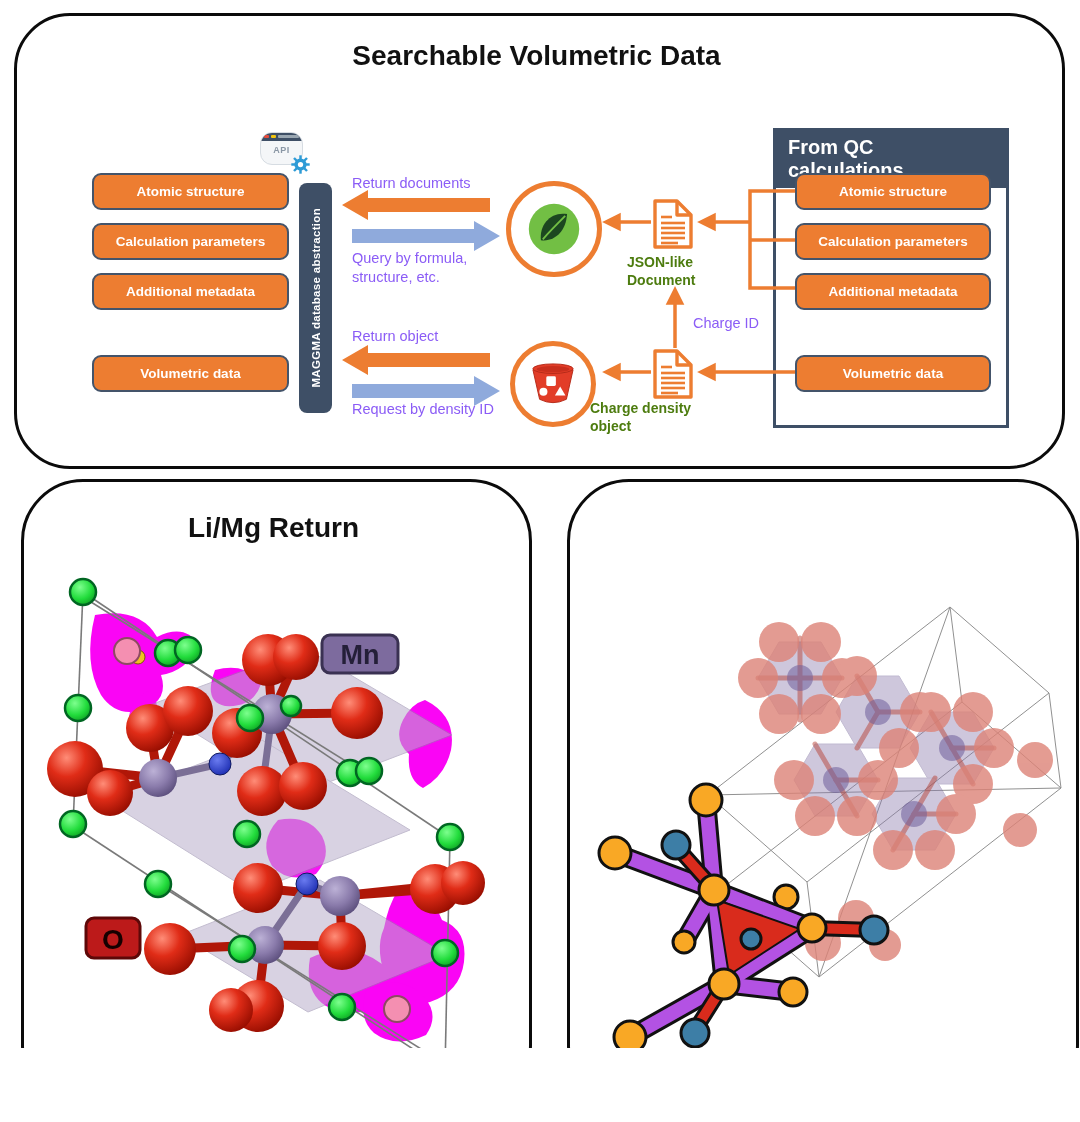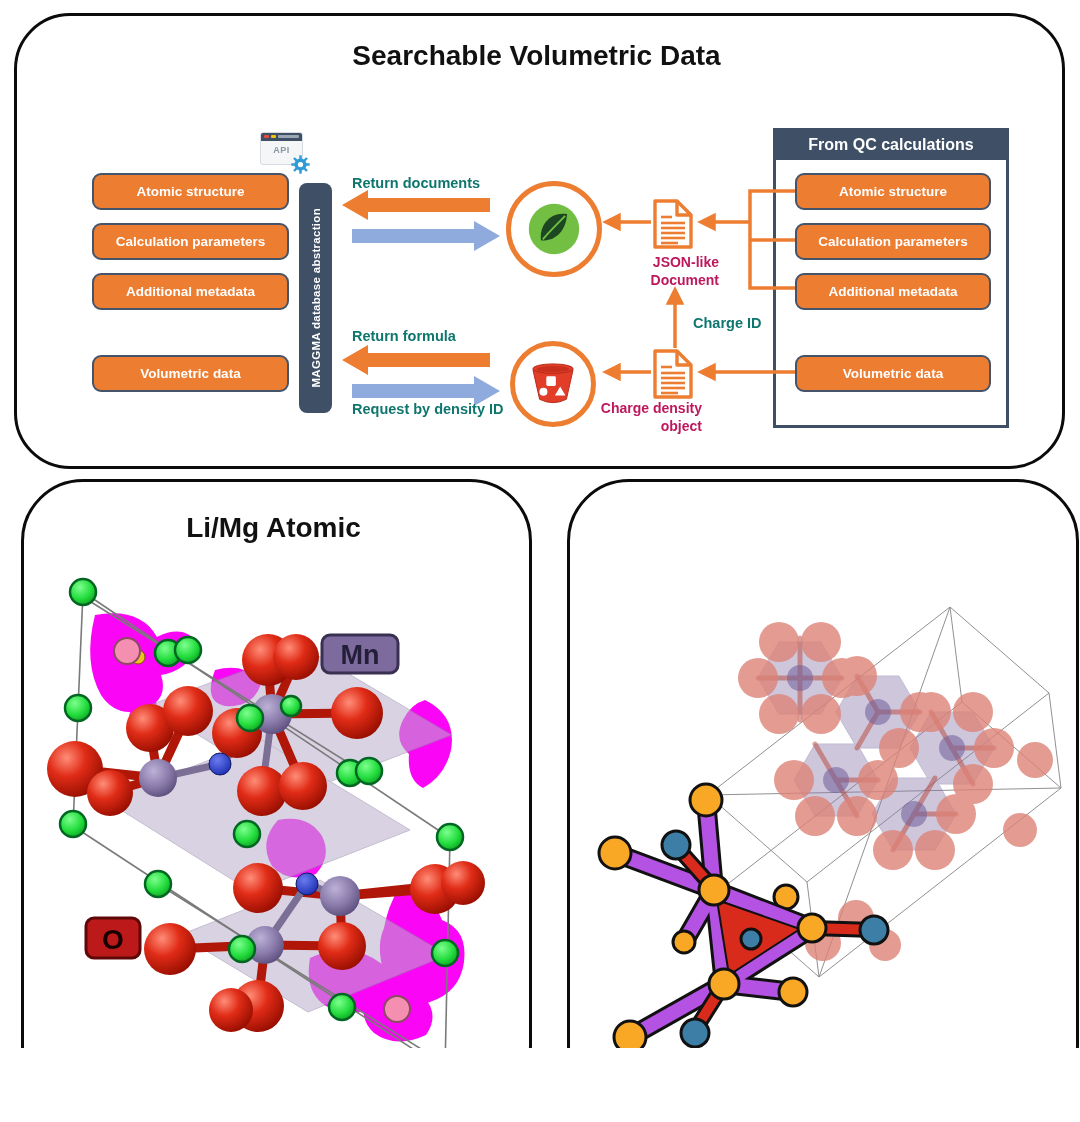--- a/index.html
+++ b/index.html
@@ -11,47 +11,47 @@
   #br-panel{left:567px;top:479px;width:506px;height:622px;border-radius:62px;}
   .panel-title{position:absolute;text-align:center;font-size:28px;font-weight:600;color:#111;}
   #top-title{left:14px;top:40px;width:1045px;}
   #bl-title{left:21px;top:512px;width:505px;}
   #br-title{left:567px;top:512px;width:506px;}
 
   .iobox{position:absolute;background:#fff;border:3px solid #3E4F66;}
   .iohead{background:#3E4F66;color:#fff;font-weight:700;font-size:17px;padding:5px 12px 6px;}
   #enduser-box{left:68px;top:127px;width:245px;height:301px;}
   #qc-box{left:773px;top:128px;width:230px;height:294px;}
-  #qc-box .iohead{font-size:16px;text-align:center;}
+  #qc-box .iohead{font-size:20px;}
   .pill{position:absolute;height:33px;border:2px solid #44546A;border-radius:9px;background:#ED7D31;
         color:#fff;font-size:13.5px;font-weight:600;display:flex;align-items:center;justify-content:center;}
 
   .maggma{position:absolute;left:299px;top:183px;width:33px;height:230px;background:#3E4F66;
           border-radius:8px;display:flex;align-items:center;justify-content:center;z-index:3;}
   .maggma span{writing-mode:vertical-rl;transform:rotate(180deg);color:#fff;font-size:11.5px;
           font-weight:700;white-space:nowrap;letter-spacing:.3px;}
 
-  .flabel{position:absolute;font-weight:700;color:#0f766e;font-size:14.5px;line-height:1.3;}
+  .flabel{position:absolute;font-weight:400;color:#8b5cf6;font-size:14.5px;line-height:1.3;}
   #lbl-return-docs{left:352px;top:174px;}
   #lbl-query{left:352px;top:249px;width:160px;}
   #lbl-return-obj{left:352px;top:327px;}
   #lbl-request{left:352px;top:400px;}
   #lbl-objectid{left:693px;top:314px;}
-  .doclabel{position:absolute;font-weight:700;color:#be185d;font-size:14px;text-align:right;line-height:1.25;}
+  .doclabel{position:absolute;font-weight:700;color:#4d7c0f;font-size:14px;text-align:left;line-height:1.25;}
   #lbl-jsondoc{left:627px;top:254px;width:92px;}
   #lbl-chargedoc{left:590px;top:400px;width:112px;}
 
   .badge{position:absolute;border:5px solid #ED7D31;border-radius:50%;background:#fff;
          display:flex;align-items:center;justify-content:center;z-index:2;}
   #leaf-badge{left:506px;top:181px;width:86px;height:86px;}
   #bucket-badge{left:510px;top:341px;width:76px;height:76px;}
 
   .api{position:absolute;left:256px;top:129px;width:52px;height:42px;background:#fff;border-radius:4px;z-index:2;}
   .api-win{position:absolute;left:4px;top:3px;width:41px;height:31px;background:#f4f6f8;
-           border:1px solid #d6dce2;border-radius:3px;overflow:hidden;}
+           border:1px solid #d6dce2;border-radius:12px;overflow:hidden;}
   .api-bar{height:8px;background:#3E4F66;display:flex;gap:2px;padding:2px 3px;box-sizing:border-box;}
   .api-bar i{display:block;height:3px;border-radius:1px;}
   .api-bar i:nth-child(1){width:5px;background:#e74c3c;}
   .api-bar i:nth-child(2){width:5px;background:#f1c40f;}
   .api-bar i:nth-child(3){flex:1;background:#9aa7b2;}
   .api-txt{font-size:9px;font-weight:700;color:#8a97a5;text-align:center;margin-top:4px;letter-spacing:.5px;}
   .gear{position:absolute;right:-3px;bottom:-4px;width:21px;height:21px;}
 
   .abs-svg{position:absolute;pointer-events:none;}
 </style>
@@ -159,28 +159,29 @@
       <line x1="11" y1="19" x2="22" y2="19"></line>
       <line x1="11" y1="25" x2="35" y2="25"></line>
       <line x1="11" y1="30" x2="35" y2="30"></line>
       <line x1="11" y1="35" x2="35" y2="35"></line>
       <line x1="11" y1="40" x2="35" y2="40"></line>
       <line x1="11" y1="45" x2="28" y2="45"></line>
     </g>
   </svg>
 
   <div class="flabel" id="lbl-return-docs">Return documents</div>
-  <div class="flabel" id="lbl-return-obj">Return formula</div>
+  <div class="flabel" id="lbl-query">Query by formula, structure, etc.</div>
+  <div class="flabel" id="lbl-return-obj">Return object</div>
   <div class="flabel" id="lbl-request">Request by density ID</div>
   <div class="flabel" id="lbl-objectid">Charge ID</div>
   <div class="doclabel" id="lbl-jsondoc">JSON-like Document</div>
   <div class="doclabel" id="lbl-chargedoc">Charge density object</div>
 
   <div class="panel" id="bl-panel"></div>
-  <div class="panel-title" id="bl-title">Li/Mg Atomic</div>
+  <div class="panel-title" id="bl-title">Li/Mg Return</div>
 
   <svg class="abs-svg" style="left:21px;top:479px;" width="505" height="622" viewBox="21 479 505 622">
     <defs>
       <radialGradient id="gRed" cx="35%" cy="30%" r="75%">
         <stop offset="0%" stop-color="#ff8d78"></stop>
           <stop offset="45%" stop-color="#e02c17"></stop>
           <stop offset="100%" stop-color="#960d00"></stop>
       </radialGradient>
       <radialGradient id="gPur" cx="38%" cy="32%" r="75%">
         <stop offset="0%" stop-color="#bcb1d6"></stop>

